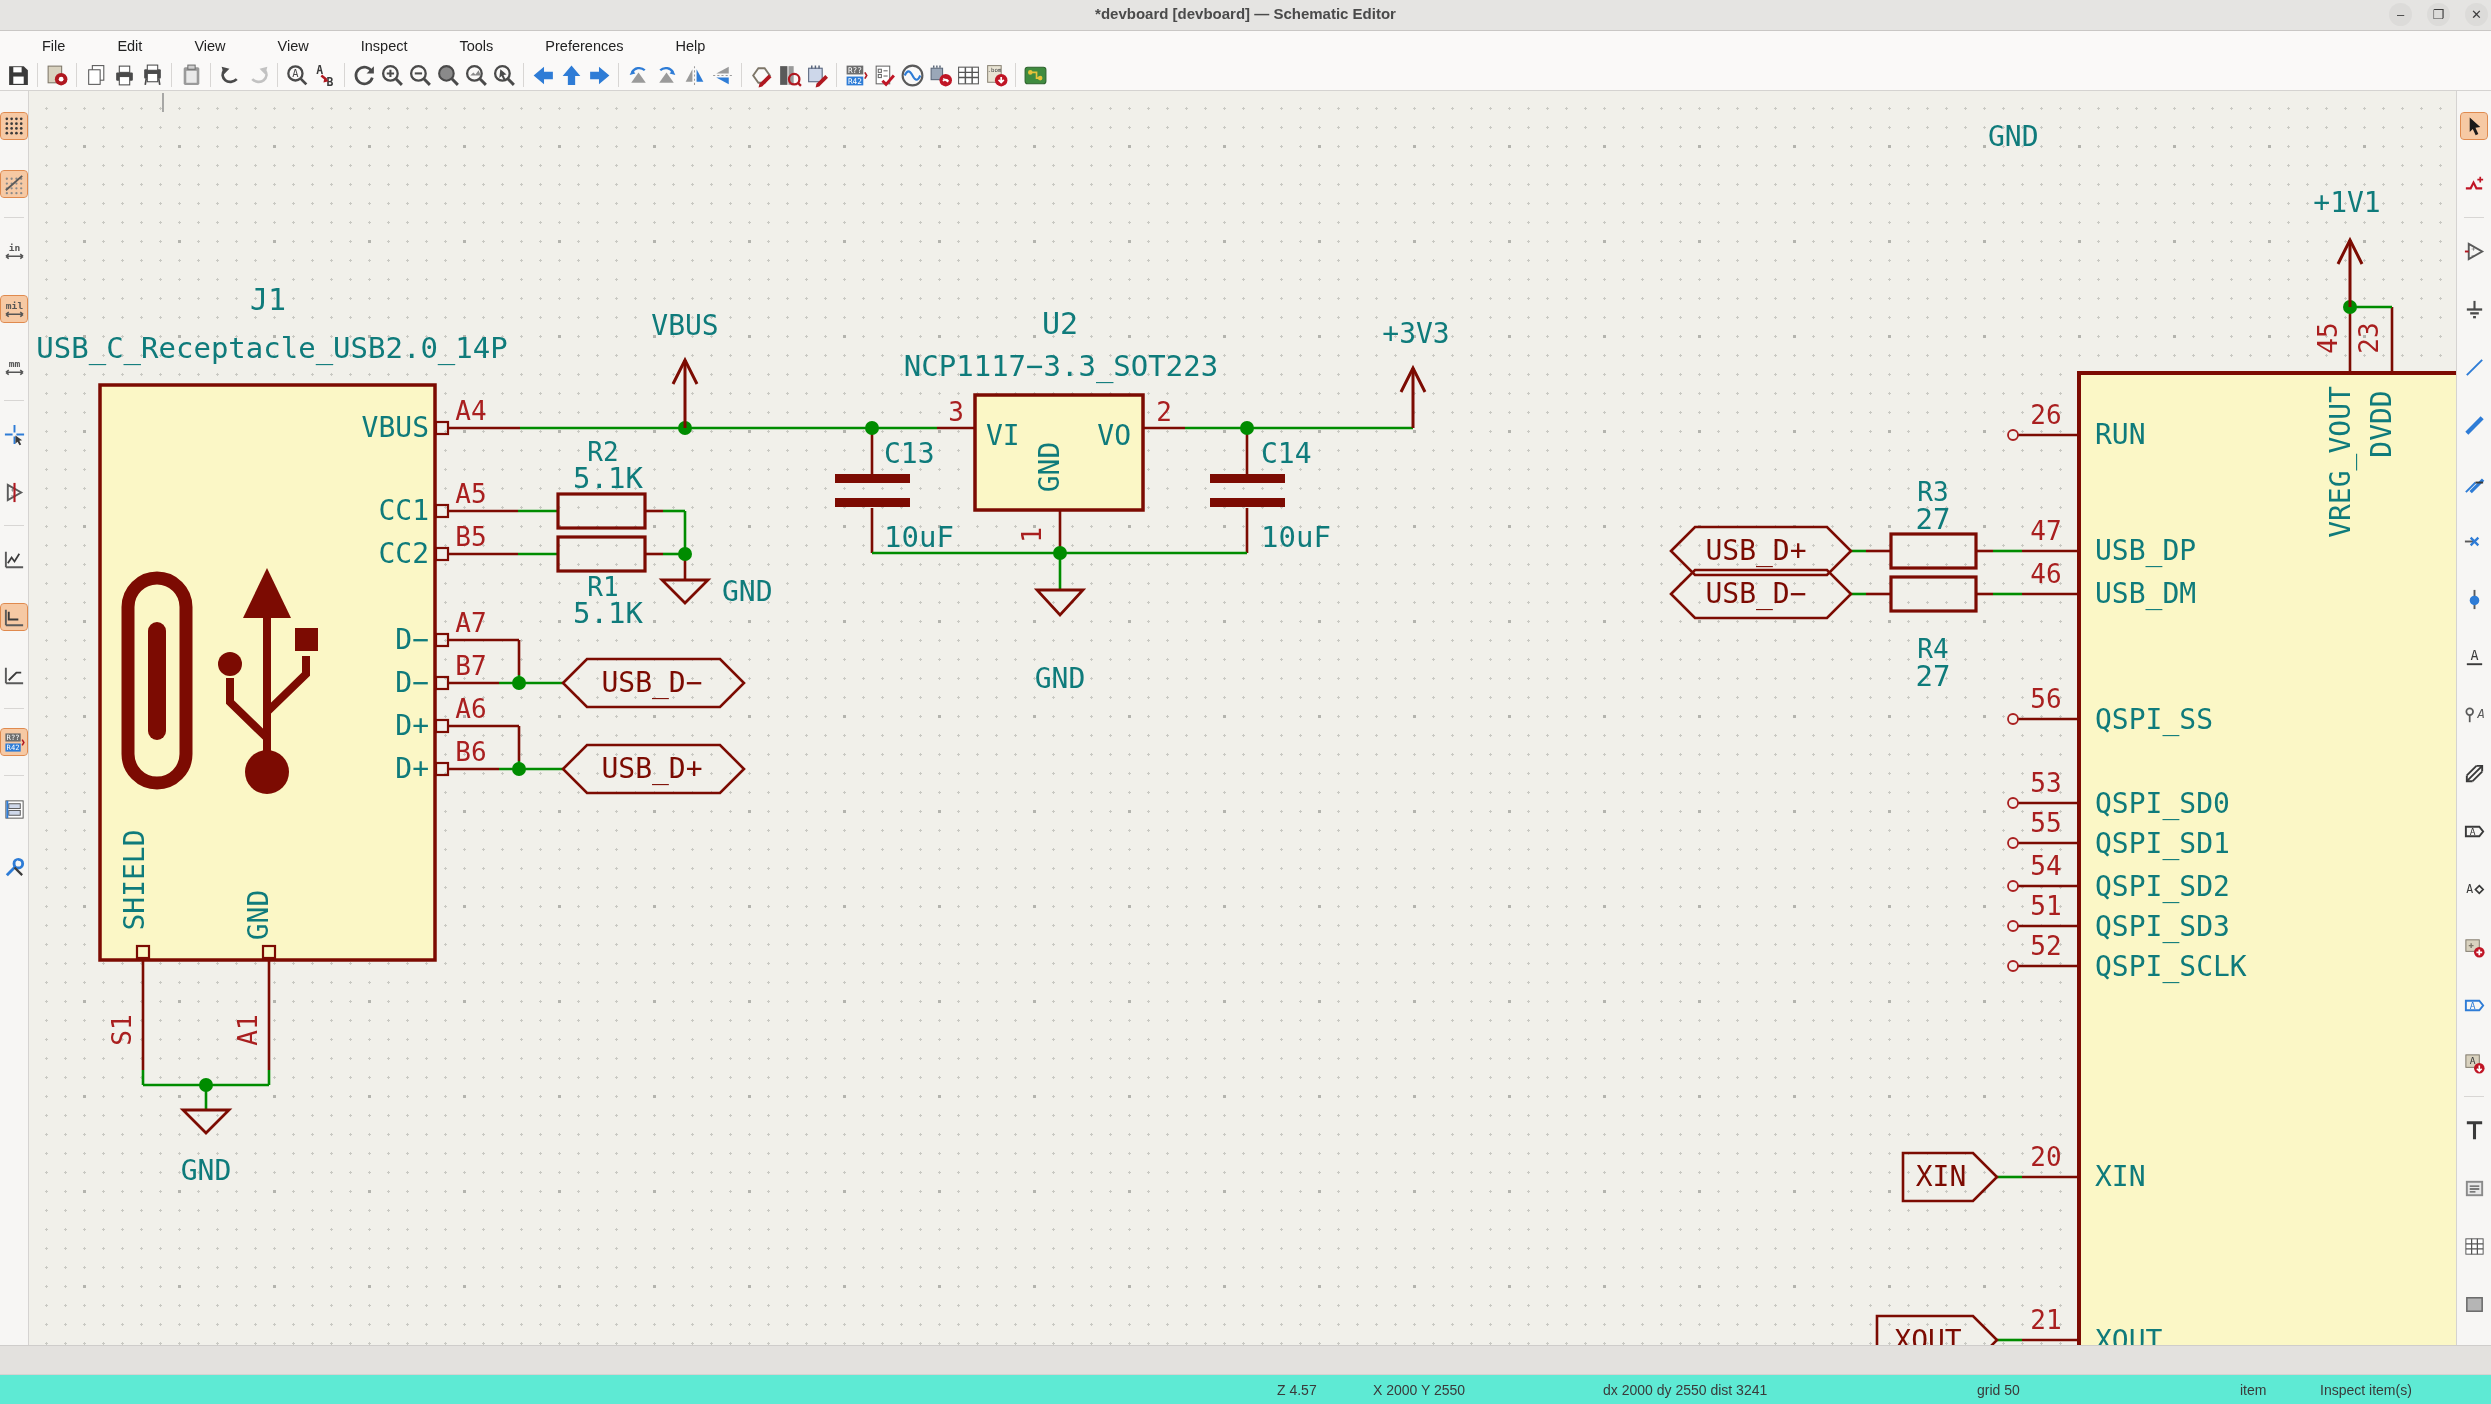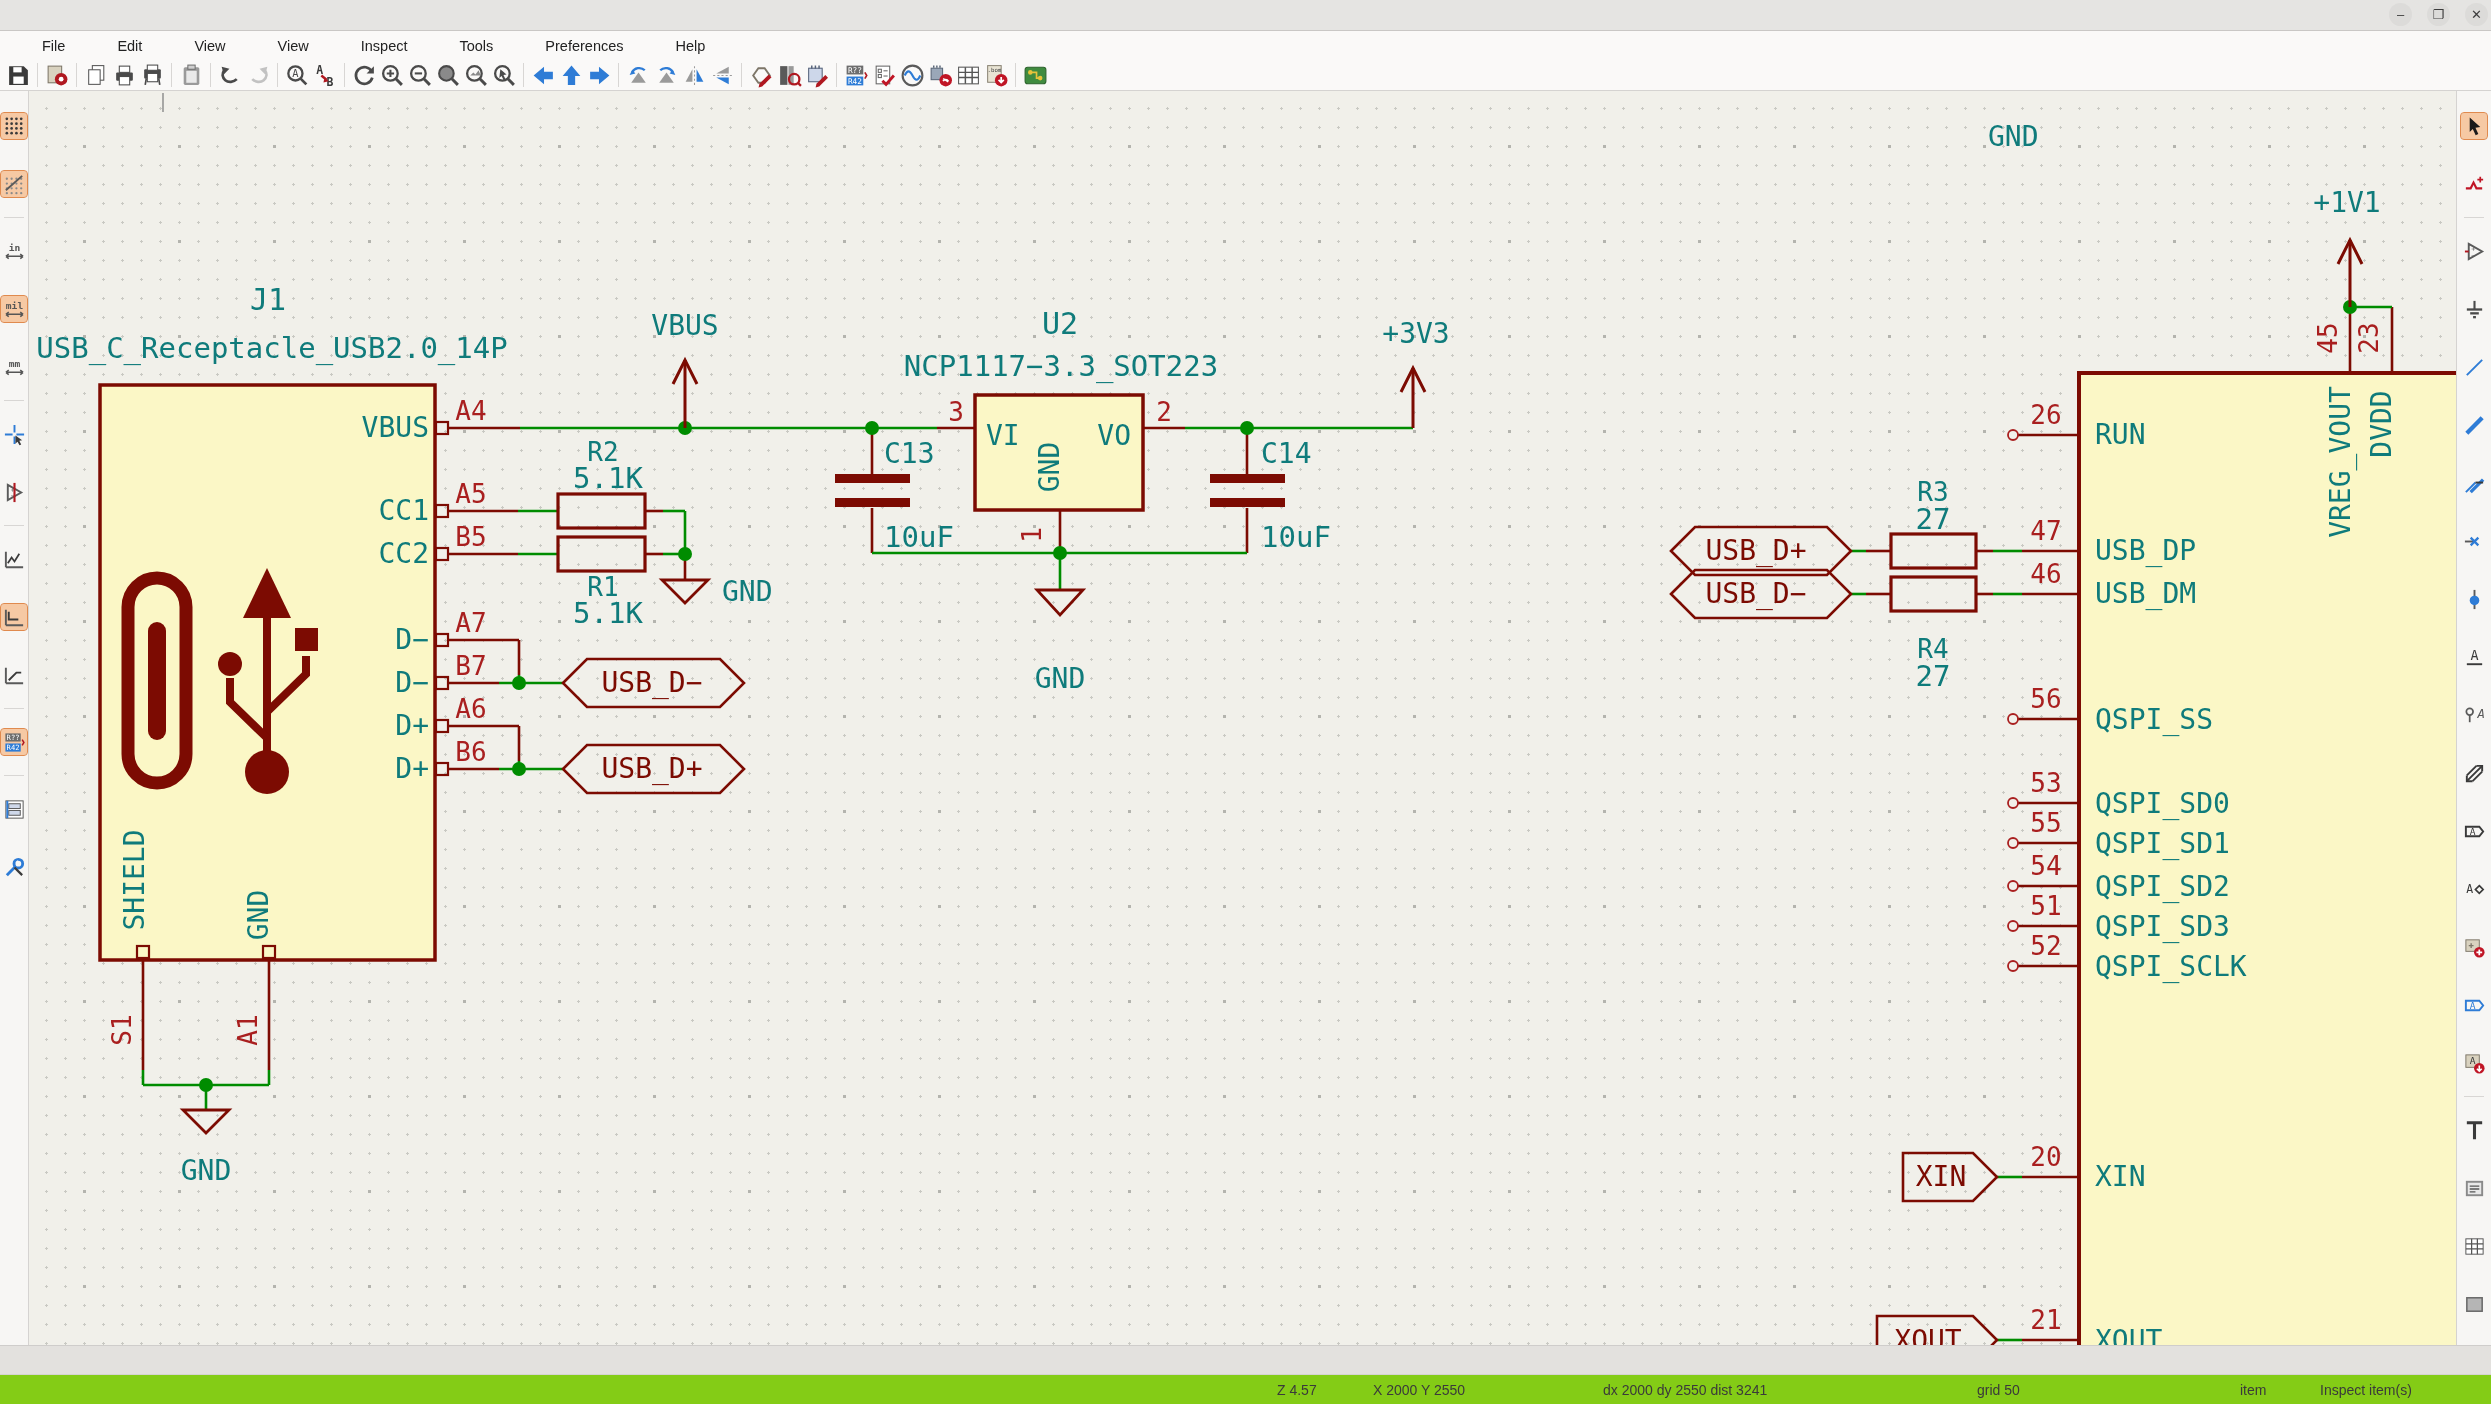--- a/index.html
+++ b/index.html
@@ -33,30 +33,31 @@
   #canvas{position:absolute;left:29px;top:91px;width:2427px;height:1254px;background-color:#F1F0EA;
       background-image:radial-gradient(circle,#B4B4AE 1.6px,rgba(0,0,0,0) 1.9px),
                        radial-gradient(circle,#C9C9C3 1.1px,rgba(0,0,0,0) 1.3px);
       background-size:95px 95px,19px 19px;background-position:8px 8px,8px 8px;}
   #schsvg{position:absolute;left:0;top:0;}
   text{font-family:"DejaVu Sans Mono",monospace;}
   .tc{fill:#0F7B7B;} .tr{fill:#A91F1F;} .tm{fill:#7C0B02;}
   
   .scrollstrip{position:absolute;left:0;top:1345px;width:2491px;height:29px;background:#E3E1DE;
                border-top:1px solid #CFCDCB;}
-  .statusbar{position:absolute;left:0;top:1374px;width:2491px;height:30px;background:#84cc16;
+  .statusbar{position:absolute;left:0;top:1374px;width:2491px;height:30px;background:#5eead4;
              border-top:1px solid #D5D3D1;font-size:14px;color:#3A3A3A;}
   .statusbar span{position:absolute;top:7px;white-space:pre;}
 </style>
 </head>
 <body>
 
 <div id="app">
 
   <div class="titlebar">
+    <div class="title">*devboard [devboard] — Schematic Editor</div>
     <div class="winbtn" style="left:2389px">–</div>
     <div class="winbtn" style="left:2427px">❐</div>
     <div class="winbtn" style="left:2465px">✕</div>
   </div>
 
   <div class="menubar" id="menubar">
       <div class="menuitem">File</div>
       <div class="menuitem">Edit</div>
       <div class="menuitem">View</div>
       <div class="menuitem">View</div>

